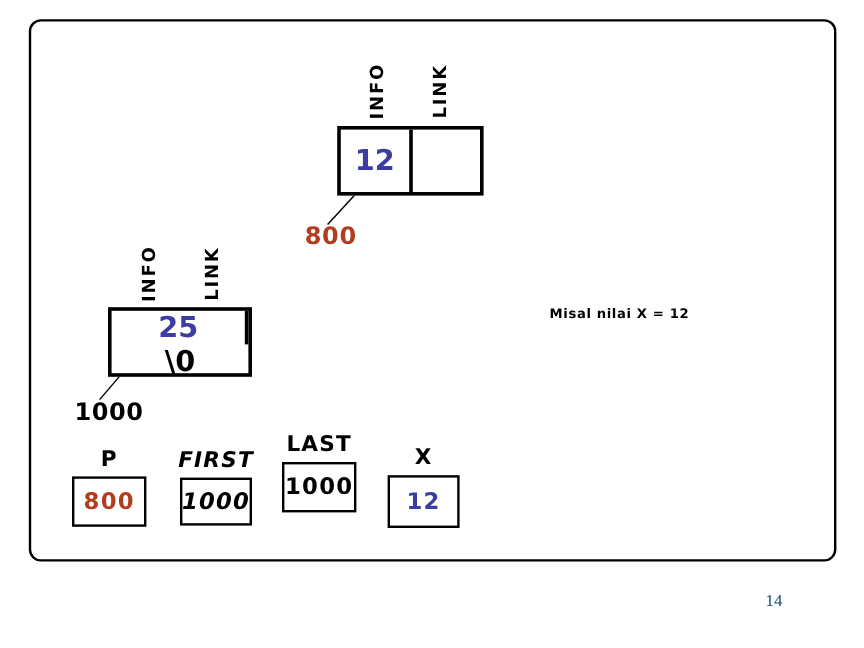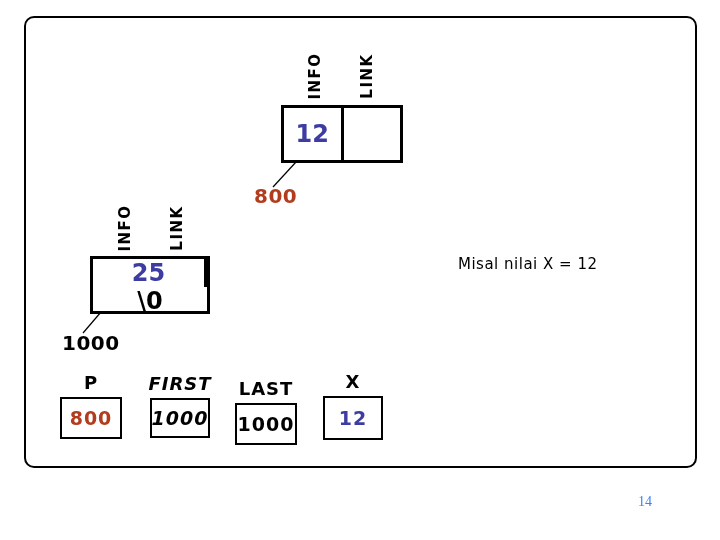--- a/index.html
+++ b/index.html
@@ -51,22 +51,22 @@
   .addr-label {
     position: absolute;
     font-weight: bold;
     font-size: 20px;
     letter-spacing: 0.5px;
   }
   
   .annotation {
     position: absolute;
     left: 458px; top: 255px;
-    font-weight: normal;
-    font-size: 15px;
+    font-weight: bold;
+    font-size: 11px;
     letter-spacing: 0.5px;
     color: #000;
     white-space: nowrap;
   }
   
   .var-col {
     position: absolute;
     display: flex; flex-direction: column; align-items: center;
   }
   .var-name {
@@ -90,21 +90,21 @@
     position: absolute;
     left: 0; top: 0;
     width: 720px; height: 540px;
     pointer-events: none;
   }
   .page-number {
     position: absolute;
     left: 638px; top: 494px;
     font-family: "Liberation Serif", serif;
     font-size: 14px;
-    color: #3b82f6;
+    color: #0c4a6e;
   }
 </style>
 </head>
 <body>
 
 <div class="slide-border"></div>
 
 <svg class="lines-overlay" viewBox="0 0 720 540">
   <line x1="296" y1="162" x2="273" y2="187" stroke="#000" stroke-width="1.2"></line>
   <line x1="101" y1="312" x2="83" y2="333" stroke="#000" stroke-width="1.2"></line>
@@ -137,21 +137,21 @@
 <div class="annotation">Misal nilai X = 12</div>
 
 <div class="var-col" style="left:60px; top:371px; width:62px;">
   <div class="var-name">P</div>
   <div class="var-box" style="width: 62px; height: 42px; color: rgb(178, 61, 30);">800</div>
 </div>
 <div class="var-col" style="left:150px; top:372px; width:60px;font-style:italic;">
   <div class="var-name">FIRST</div>
   <div class="var-box" style="width: 60px; height: 40px; color: rgb(0, 0, 0);">1000</div>
 </div>
-<div class="var-col" style="left:235px; top:377px; width:62px;text-align:center;">
+<div class="var-col" style="left:235px; top:359px; width:62px;text-align:center;">
   <div class="var-name">LAST</div>
   <div class="var-box" style="width: 62px; height: 42px; color: rgb(0, 0, 0);">1000</div>
 </div>
 <div class="var-col" style="left:323px; top:370px; width:60px;">
   <div class="var-name">X</div>
   <div class="var-box" style="width: 60px; height: 44px; color: rgb(60, 60, 163);">12</div>
 </div>
 
 <div class="page-number">14</div>
 

